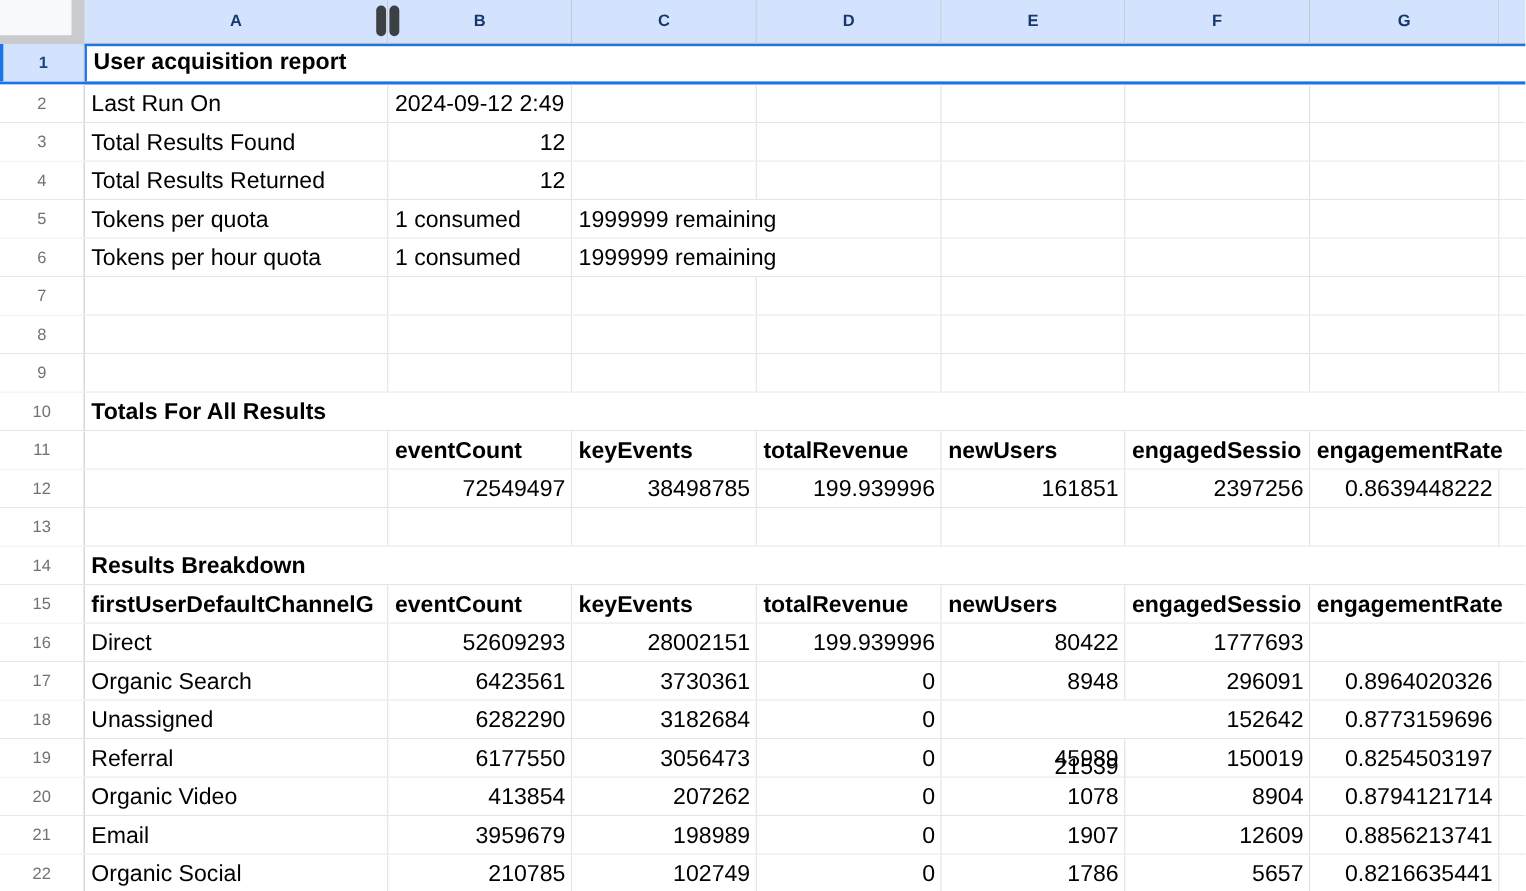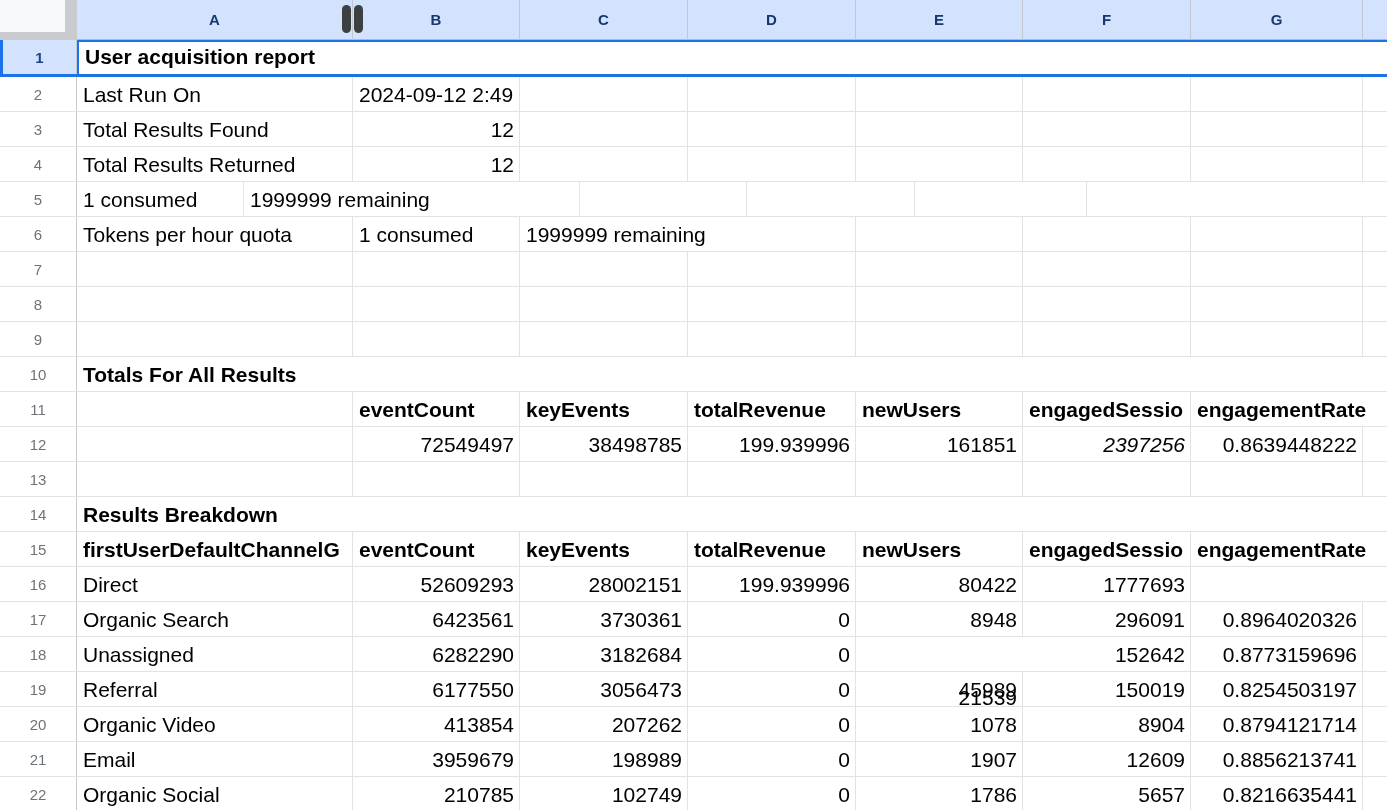--- a/index.html
+++ b/index.html
@@ -98,20 +98,21 @@
         <div class="cell num" style="width: 167px;">12</div>
         <div class="cell" style="width: 168px;"></div>
         <div class="cell" style="width: 168px;"></div>
         <div class="cell" style="width: 167px;"></div>
         <div class="cell" style="width: 168px;"></div>
         <div class="cell" style="width: 172px;"></div>
         <div class="cell noborder" style="width: 24px;"></div>
       </div>
       <div class="row">
         <div class="rownum">5</div>
+        <div class="cell" style="width: 276px;">Tokens per quota</div>
         <div class="cell" style="width: 167px;">1 consumed</div>
         <div class="cell" style="width: 336px;">1999999 remaining</div>
         <div class="cell" style="width: 167px;"></div>
         <div class="cell" style="width: 168px;"></div>
         <div class="cell" style="width: 172px;"></div>
         <div class="cell noborder" style="width: 24px;"></div>
       </div>
       <div class="row">
         <div class="rownum">6</div>
         <div class="cell" style="width: 276px;">Tokens per hour quota</div>
@@ -169,21 +170,21 @@
         <div class="cell b" style="width: 168px;">engagedSessio</div>
         <div class="cell b noborder" style="width: 196px;">engagementRate</div>
       </div>
       <div class="row">
         <div class="rownum">12</div>
         <div class="cell" style="width: 276px;"></div>
         <div class="cell num" style="width: 167px;">72549497</div>
         <div class="cell num" style="width: 168px;">38498785</div>
         <div class="cell num" style="width: 168px;">199.939996</div>
         <div class="cell num" style="width: 167px;">161851</div>
-        <div class="cell num" style="width: 168px; font-style: italic;">2397256</div>
+        <div class="cell num" style="width: 168px;">2397256</div>
         <div class="cell num" style="width: 172px;">0.8639448222</div>
         <div class="cell noborder" style="width: 24px;"></div>
       </div>
       <div class="row">
         <div class="rownum">13</div>
         <div class="cell" style="width: 276px;"></div>
         <div class="cell" style="width: 167px;"></div>
         <div class="cell" style="width: 168px;"></div>
         <div class="cell" style="width: 168px;"></div>
         <div class="cell" style="width: 167px;"></div>

